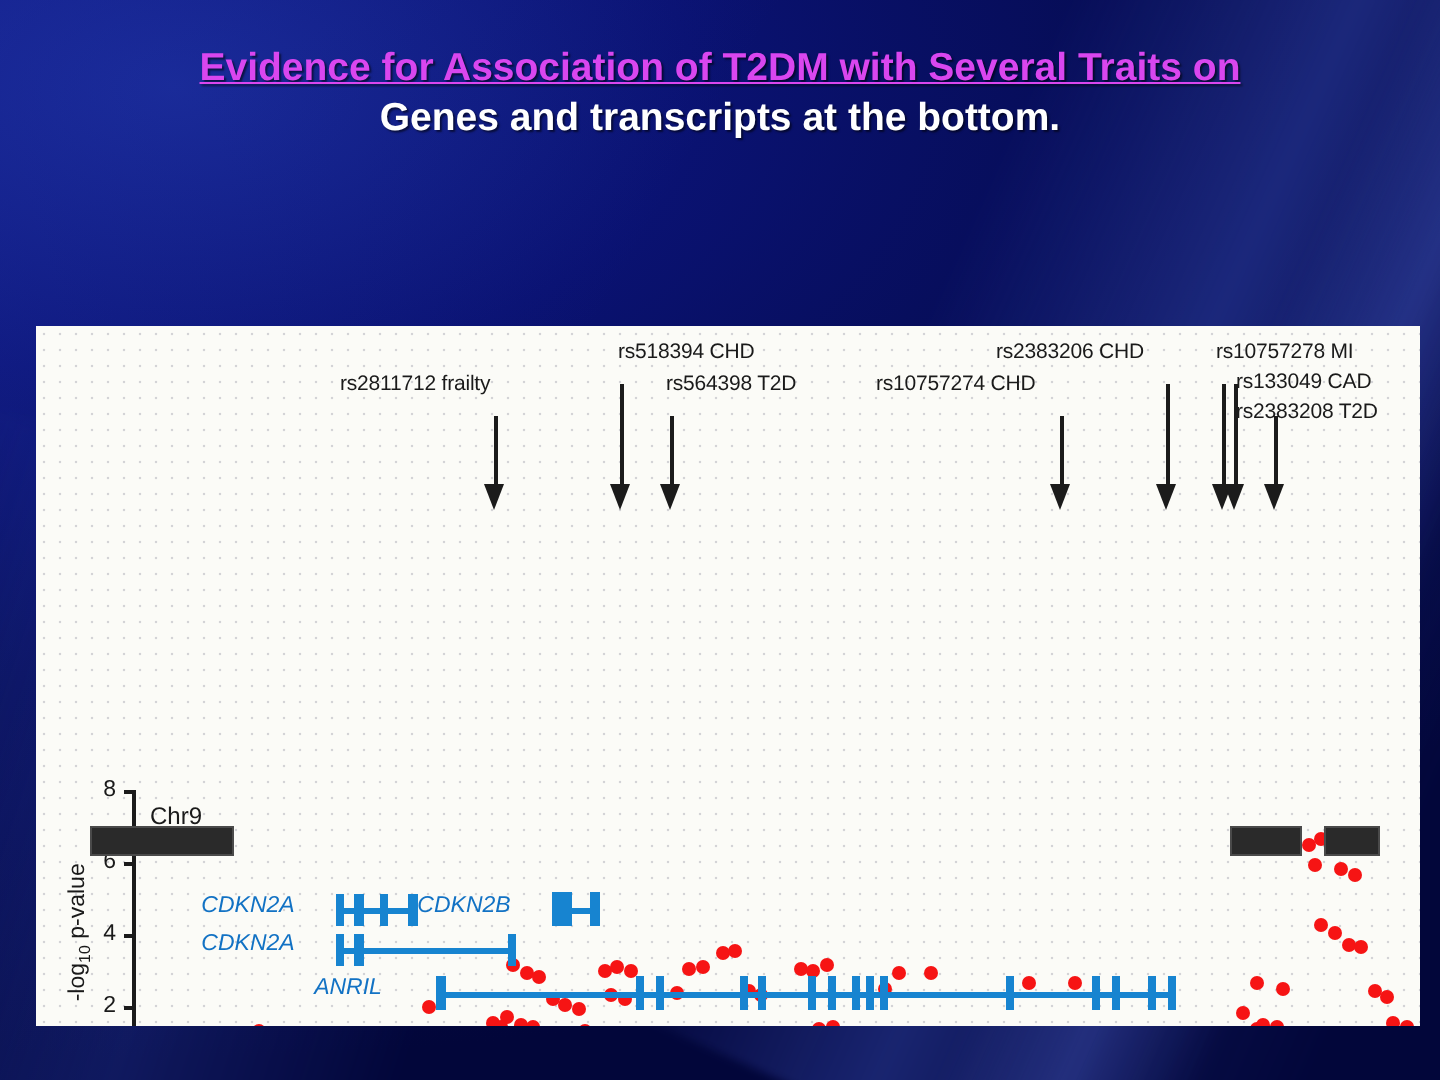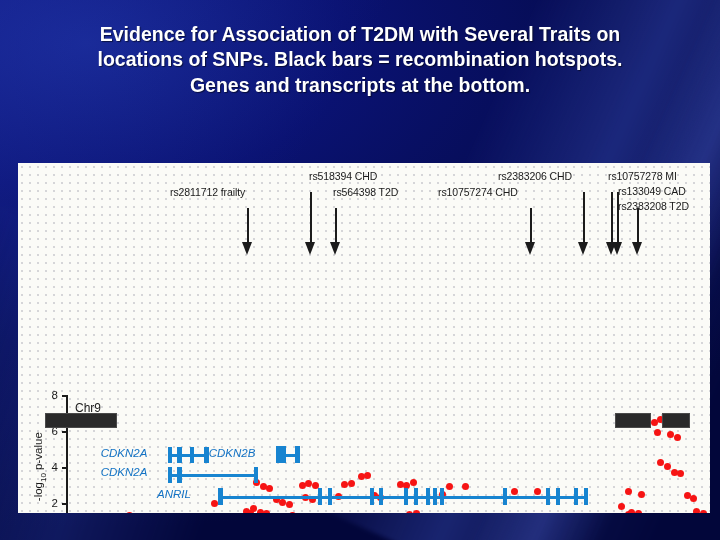--- a/index.html
+++ b/index.html
@@ -35,21 +35,21 @@
     filter:blur(4px);
   }
 
   
   #title-block{
     position:absolute;left:12px;top:22px;width:696px;
     text-align:center;line-height:1.30;
     font-size:19.5px;font-weight:bold;color:#ffffff;
     text-shadow:1px 1px 1px rgba(0,0,0,.55);
   }
-  #title-block .hl{color:#ffffff;}
+  #title-block .hl{color:#d946ef;text-decoration:underline;}
 
   
   #figure-panel{
     position:absolute;left:18px;top:163px;width:692px;height:350px;
     background:#fbfbf7;
     overflow:hidden;
   }
   
   #figure-panel .dots{
     position:absolute;left:0;top:0;width:100%;height:100%;
@@ -104,21 +104,20 @@
 <body>
 
 <div id="slide-bg">
   <div class="sheen"></div>
   <div class="sheen2"></div>
   <div class="corner"></div>
 </div>
 
 <div id="title-block">
   <div><span class="hl">Evidence for Association of T2DM with Several Traits on</span></div>
-  <div><span>locations of SNPs. Black bars = recombination hotspots.</span></div>
   <div><span>Genes and transcripts at the bottom.</span></div>
 </div>
 
 <div id="figure-panel">
   <div class="dots"></div>
 
   <div class="snp-label" style="left:152px;top:23px;">rs2811712 frailty</div>
   <div class="snp-label" style="left:291px;top:7px;">rs518394 CHD</div>
   <div class="snp-label" style="left:315px;top:23px;">rs564398 T2D</div>
   <div class="snp-label" style="left:420px;top:23px;">rs10757274 CHD</div>

